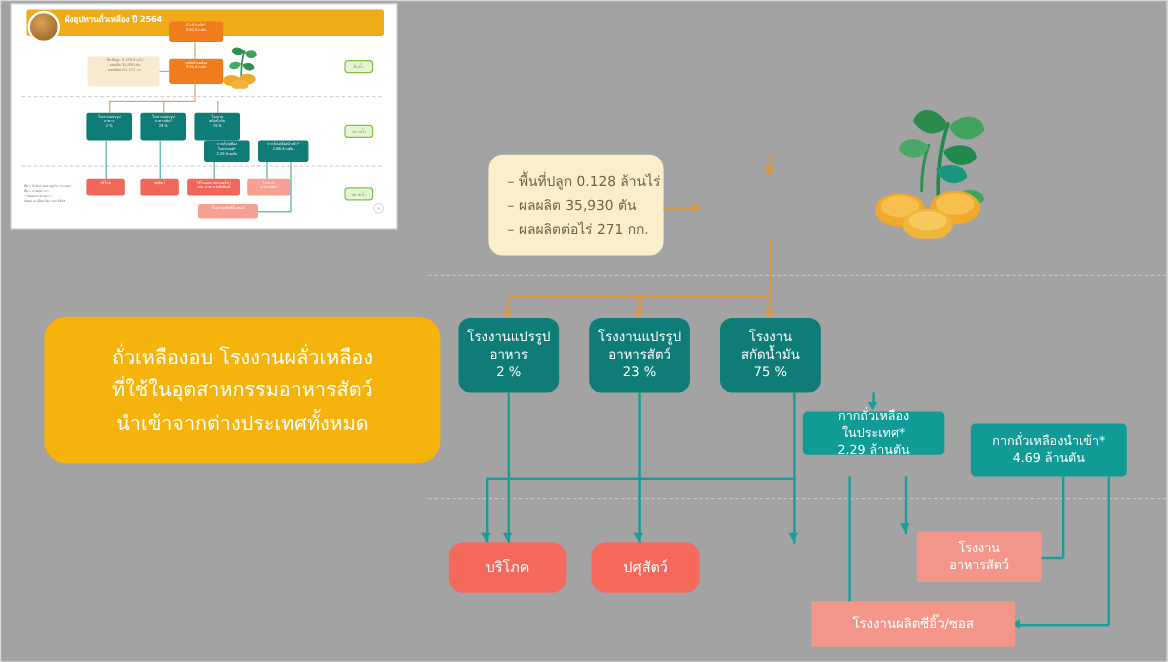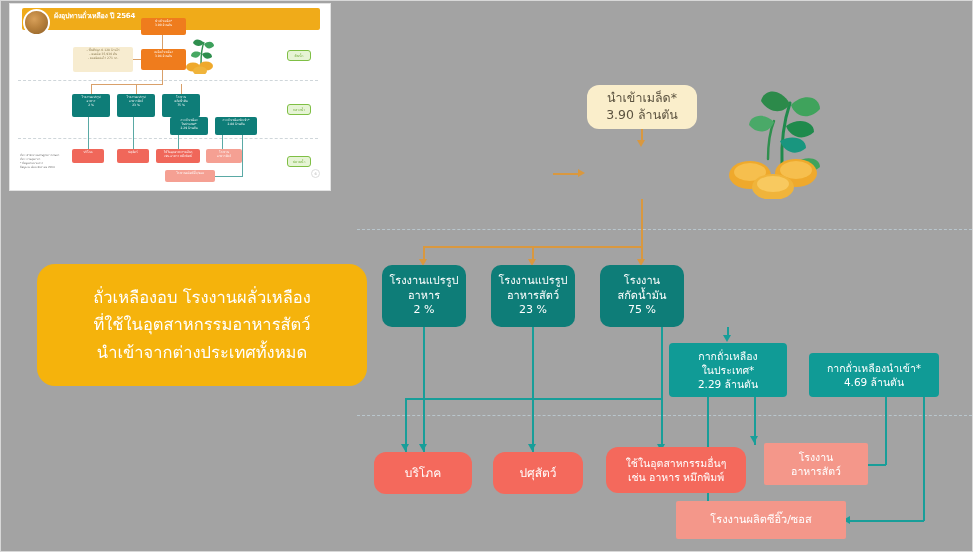--- a/index.html
+++ b/index.html
@@ -312,23 +312,24 @@
     <path d="M56 62 C68 55 82 59 82 69 C72 78 60 73 56 62Z" fill="#19967f"></path>
     <path d="M72 84 C82 76 96 79 96 88 C87 96 76 93 72 84Z" fill="#3fa35c"></path>
     <ellipse cx="26" cy="96" rx="21" ry="14" fill="#efa92c"></ellipse>
     <ellipse cx="26" cy="93" rx="16" ry="9" fill="#f6bf4e"></ellipse>
     <ellipse cx="72" cy="94" rx="21" ry="14" fill="#efa92c"></ellipse>
     <ellipse cx="72" cy="91" rx="16" ry="9" fill="#f6bf4e"></ellipse>
     <ellipse cx="49" cy="108" rx="21" ry="13" fill="#f0b43b"></ellipse>
     <ellipse cx="49" cy="105" rx="16" ry="8" fill="#f8c95f"></ellipse>
   </svg>
 
-
-  <div class="node node-cream" style="left:586px; top:84px; width:110px; height:44px; font-size:12.5px; color:#5c5340;">นำเข้าเมล็ด*
-3.90 ล้านตัน</div>
+  <div class="node node-cream" style="left:406px; top:128px; width:146px; height:84px; font-size:11.5px; text-align:left; justify-content:flex-start; padding-left:16px; line-height:1.75;">–  พื้นที่ปลูก 0.128 ล้านไร่
+–  ผลผลิต 35,930 ตัน
+–  ผลผลิตต่อไร่ 271 กก.</div>
+
 
 
   <div class="ln ln-o" style="left:640px; top:128px; width:1.6px; height:12px;"></div>
   <div class="arrow arrow-down-o" style="left:636px; top:139px;"></div>
 
   <div class="ln ln-o" style="left:552px; top:172px; width:26px; height:1.6px;"></div>
   <div class="arrow arrow-right-o" style="left:577px; top:168px;"></div>
 
   <div class="ln ln-o" style="left:640px; top:198px; width:1.6px; height:48px;"></div>
   <div class="ln ln-o" style="left:422px; top:245px; width:220px; height:1.6px;"></div>
@@ -344,21 +345,21 @@
 2 %</div>
 
   <div class="node node-teal" style="left:490px; top:264px; width:84px; height:62px; font-size:11px;">โรงงานแปรรูป
 อาหารสัตว์
 23 %</div>
 
   <div class="node node-teal" style="left:599px; top:264px; width:84px; height:62px; font-size:11px;">โรงงาน
 สกัดน้ำมัน
 75 %</div>
 
-  <div class="node node-teal2" style="left:668px; top:342px; width:118px; height:54px; font-size:10.5px;">กากถั่วเหลือง
+  <div class="node node-teal2" style="left:668px; top:342px; width:118px; height:36px; font-size:10.5px;">กากถั่วเหลือง
 ในประเทศ*
 2.29 ล้านตัน</div>
 
   <div class="node node-teal2" style="left:808px; top:352px; width:130px; height:44px; font-size:10.5px;">กากถั่วเหลืองนำเข้า*
 4.69 ล้านตัน</div>
 
   <div class="ln ln-t" style="left:726px; top:326px; width:1.6px; height:10px;"></div>
   <div class="arrow arrow-down-t" style="left:722px; top:334px;"></div>
 
   <div class="ln ln-t" style="left:422px; top:326px; width:1.6px; height:126px;"></div>
@@ -383,21 +384,19 @@
   <div class="arrow arrow-left-t" style="left:811px; top:459px;"></div>
 
   <div class="ln ln-t" style="left:922px; top:396px; width:1.6px; height:124px;"></div>
   <div class="ln ln-t" style="left:848px; top:519px; width:75px; height:1.6px;"></div>
   <div class="arrow arrow-left-t" style="left:842px; top:515px;"></div>
 
   <div class="node node-salmon" style="left:373px; top:451px; width:98px; height:42px; font-size:12px;">บริโภค</div>
 
   <div class="node node-salmon" style="left:492px; top:451px; width:90px; height:42px; font-size:12px;">ปศุสัตว์</div>
 
-  <div class="node node-salmon" style="left:605px; top:446px; width:140px; height:46px; font-size:10.5px;">ใช้ในอุตสาหกรรมอื่นๆ
-เช่น อาหาร หมึกพิมพ์</div>
 
   <div class="node node-salmon-pale" style="left:763px; top:442px; width:104px; height:42px; font-size:10.5px;">โรงงาน
 อาหารสัตว์</div>
 
   <div class="node node-salmon-pale" style="left:675px; top:500px; width:170px; height:38px; font-size:11px;">โรงงานผลิตซีอิ๊ว/ซอส</div>
 
 </div>
 
 </body></html>

